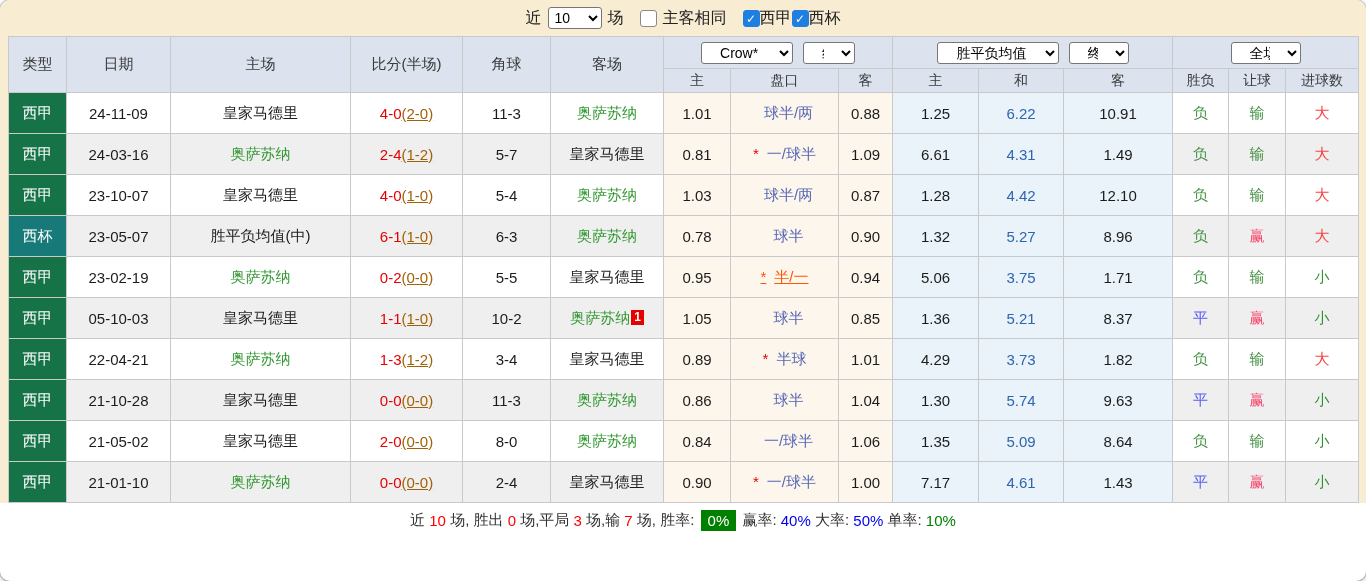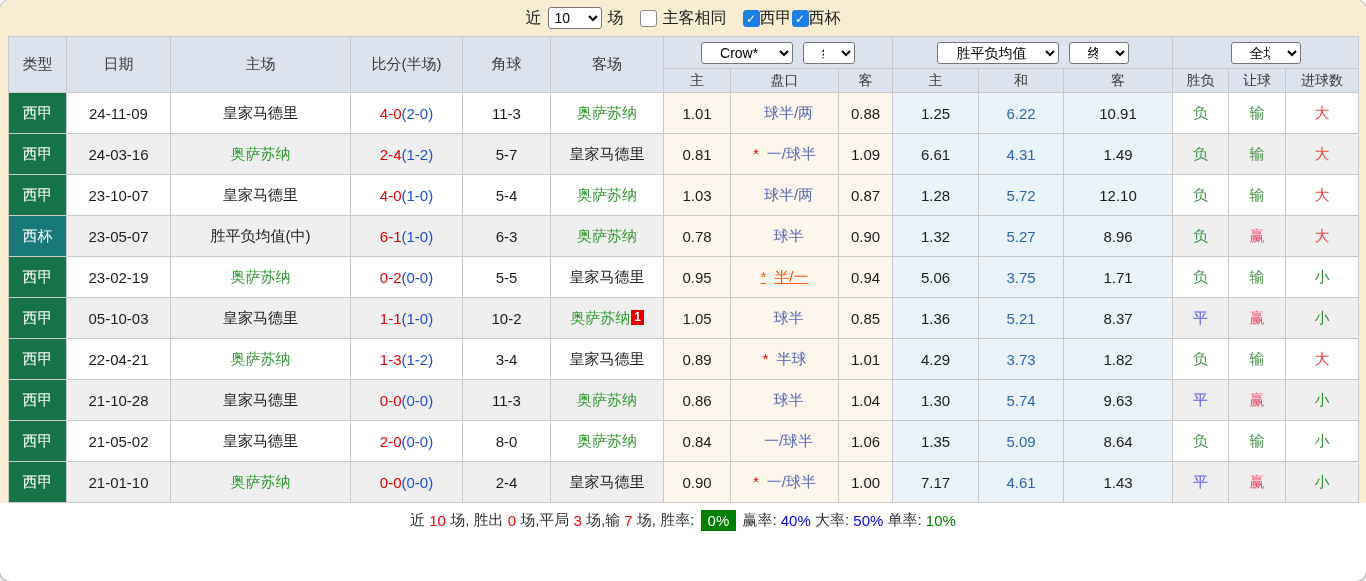--- a/index.html
+++ b/index.html
@@ -51,21 +51,21 @@
   tbody td { height: 41px; font-size: 15px; color: #1c1c1c; background: #fff; }
   tbody tr:nth-child(even) td { background: var(--row-alt-bg); }
   td.badge-league { background: var(--league-bg) !important; color: #fff; font-size: 15px; }
   td.badge-cup    { background: var(--cup-bg) !important;    color: #fff; font-size: 15px; }
   td.c-odd  { background: var(--odds-col-bg) !important; }
   td.c-hcap { background: var(--odds-col-bg) !important; }
   td.c-mean { background: var(--mean-col-bg) !important; }
   td.c-mean.mid { color: var(--mean-blue); }
   .team-hl { color: var(--team-green); }
   .ft { color: var(--score-red); }
-  .ht { color: #1d4ed8; }
+  .ht { color: #a16207; text-decoration: underline; }
   .star { color: #e60000; }
   .htext { color: var(--handicap-blue); margin-left: 8px; }
   .hcap-red .star, .hcap-red .htext { color: var(--handicap-red); text-decoration: underline; }
   .redcard {
     display: none; background: #e60000; color: #fff; font-size: 12px; font-weight: bold;
     line-height: 15px; padding: 0 3px; margin-left: 1px; vertical-align: 2px;
   }
   .v-green  { color: var(--green); }
   .v-green2 { color: var(--green2); }
   .v-blue   { color: var(--blue); }
@@ -201,21 +201,21 @@
     <td class="badge-league">西甲</td>
     <td>23-10-07</td>
     <td>皇家马德里</td>
     <td><span class="ft">4-0</span><span class="ht">(1-0)</span></td>
     <td>5-4</td>
     <td><span class="tname team-hl">奥萨苏纳</span></td>
     <td class="c-odd">1.03</td>
     <td class="c-hcap"><span class="star"></span><span class="htext">球半/两</span></td>
     <td class="c-odd">0.87</td>
     <td class="c-mean">1.28</td>
-    <td class="c-mean mid">5.72</td>
+    <td class="c-mean mid">4.42</td>
     <td class="c-mean">12.10</td>
     <td class="v-green">负</td>
     <td class="v-green">输</td>
     <td class="v-red">大</td>
   </tr>
           <tr>
     <td class="badge-cup">西杯</td>
     <td>23-05-07</td>
     <td>胜平负均值(中)</td>
     <td><span class="ft">6-1</span><span class="ht">(1-0)</span></td>

